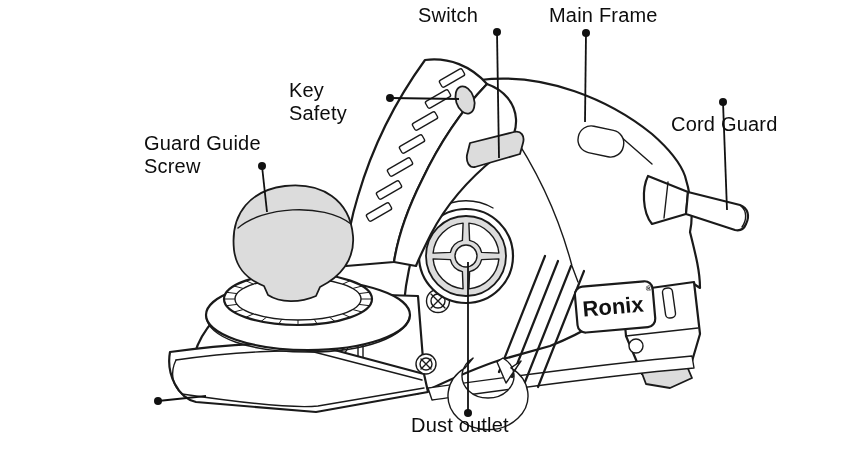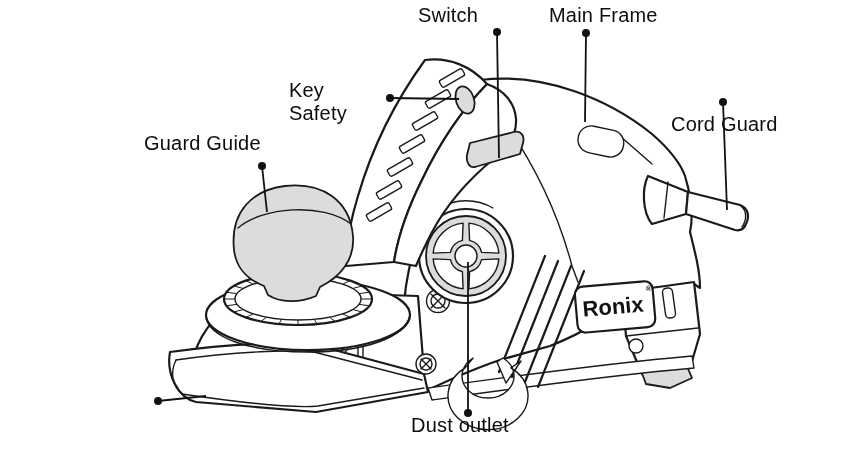--- a/index.html
+++ b/index.html
@@ -221,20 +221,21 @@
 
   <div class="lbl center" style="left:671px;top:83px;width:124px;margin-top:30px;">Cord Guard</div>
 
   <div class="lbl center" style="left:289px;top:79px;width:104px;">
     <span>Key</span>
     <span>Safety</span>
   </div>
 
   <div class="lbl" style="left:144px;top:132px;width:140px;">
     <span>Guard Guide</span>
+    <span>Screw</span>
   </div>
 
 
   <div class="lbl center" style="left:411px;top:414px;width:134px;">
     <span>Dust outlet</span>
   </div>
 
 </div>
 
 </body></html>

